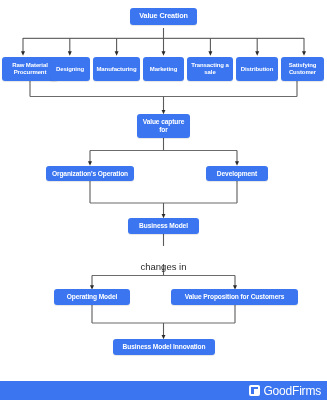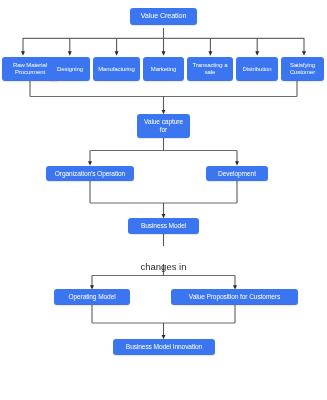--- a/index.html
+++ b/index.html
@@ -30,21 +30,21 @@
   .node {
     position: absolute;
     box-sizing: border-box;
     background: #3b76f0;
     color: #ffffff;
     border-radius: 3px;
     display: flex;
     align-items: center;
     justify-content: center;
     text-align: center;
-    font-weight: normal;
+    font-weight: bold;
     letter-spacing: -0.1px;
     line-height: 1.15;
     padding: 2px 3px;
     box-shadow: 0 1px 1px rgba(0,0,0,0.10);
   }
   .n-root     { font-size: 7.2px; }
   .n-stage    { font-size: 6.0px; }
   .n-mid      { font-size: 6.6px; }
   .n-branch   { font-size: 6.6px; }
   .n-leaf     { font-size: 6.6px; }
@@ -180,14 +180,20 @@
 
   <div class="node n-mid" style="left:128px; top:218px; width:71px; height:16px;">Business Model</div>
 
   <div class="label-plain" style="left:0px; top:245px; width:327px;margin-top:16px;">changes in</div>
 
   <div class="node n-leaf" style="left:54px; top:289px; width:76px; height:16px;">Operating Model</div>
   <div class="node n-leaf" style="left:171px; top:289px; width:127px; height:16px;">Value Proposition for Customers</div>
 
   <div class="node n-final" style="left:113px; top:339px; width:102px; height:16px;">Business Model Innovation</div>
 
+  <div id="footer">
+    <div id="brand">
+      <span class="brand-mark"></span>
+      <span class="brand-text">GoodFirms</span>
+    </div>
+  </div>
 
 </div>
 
 </body></html>

